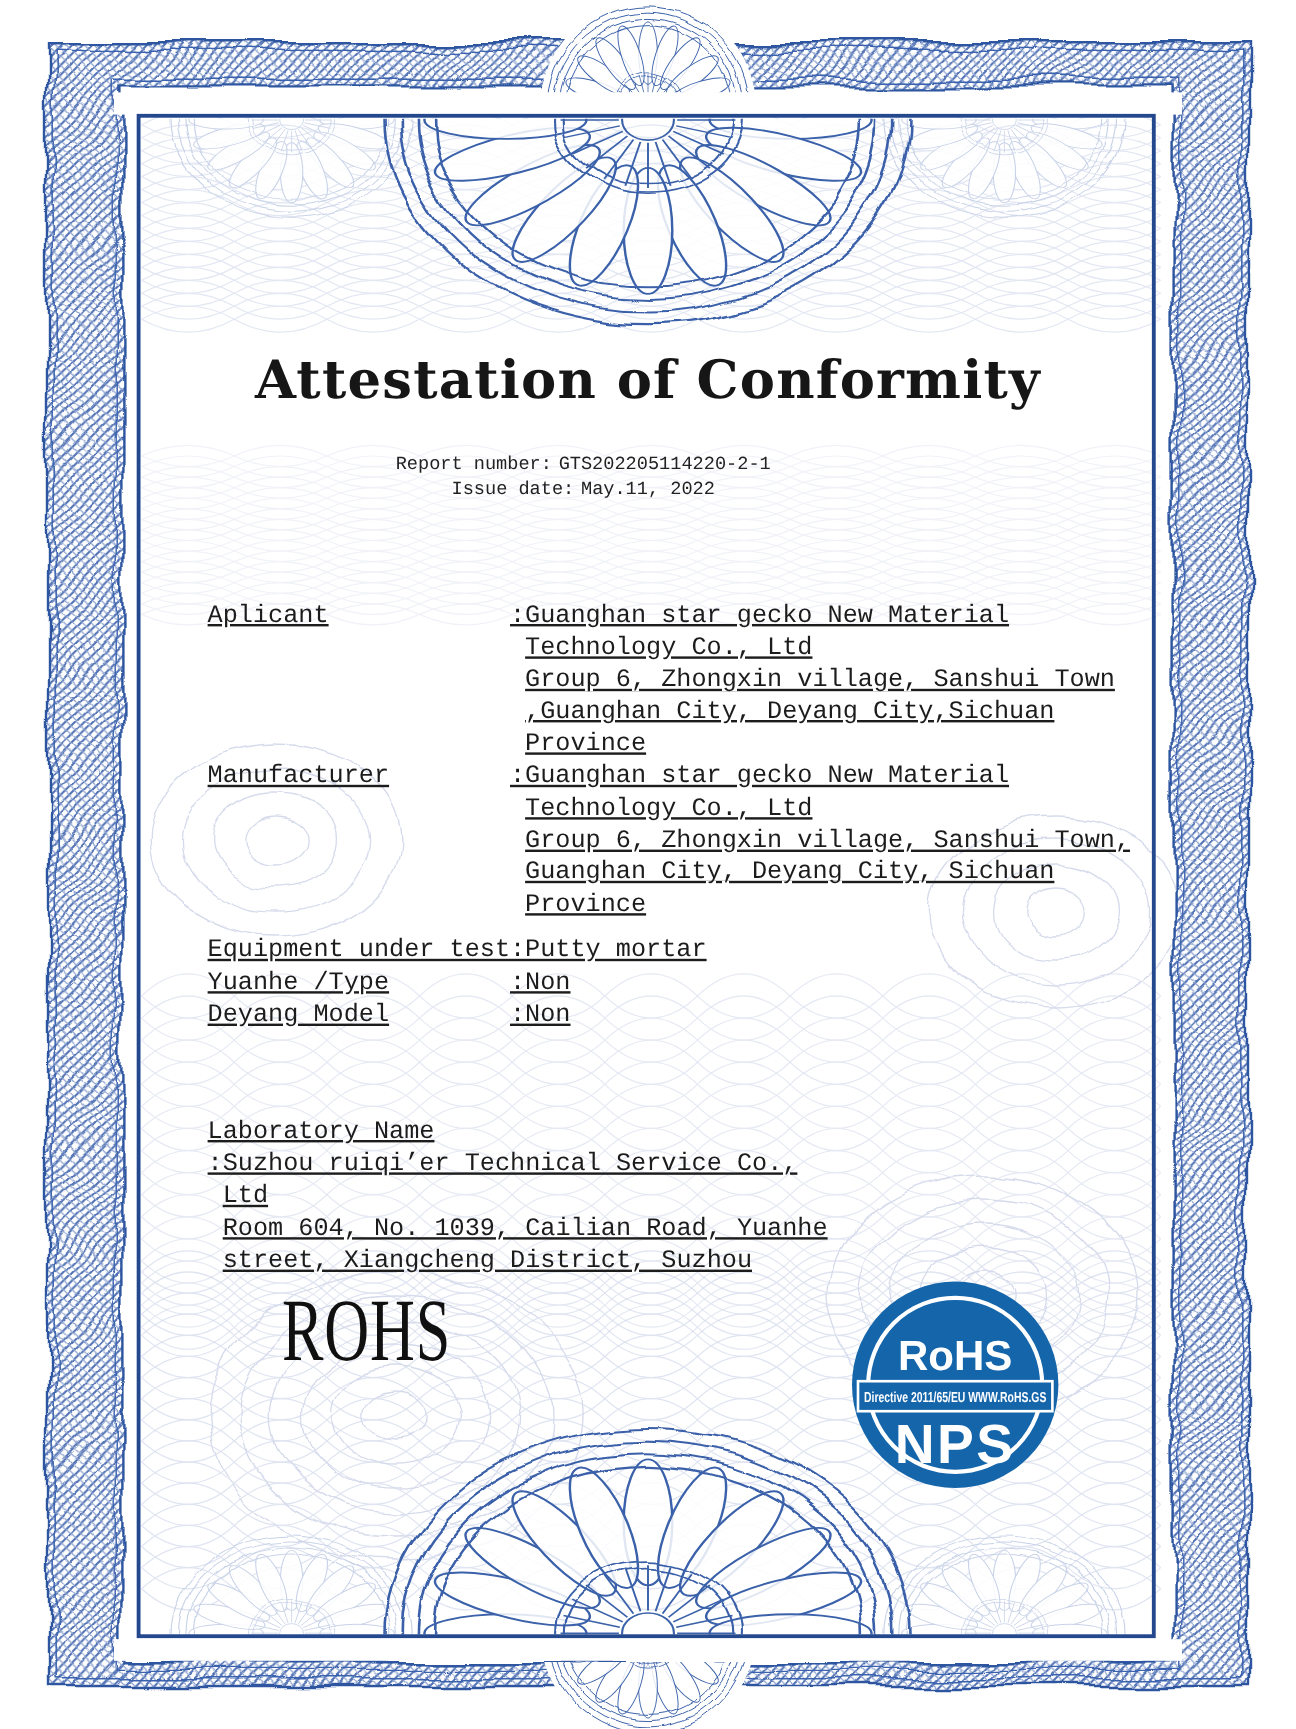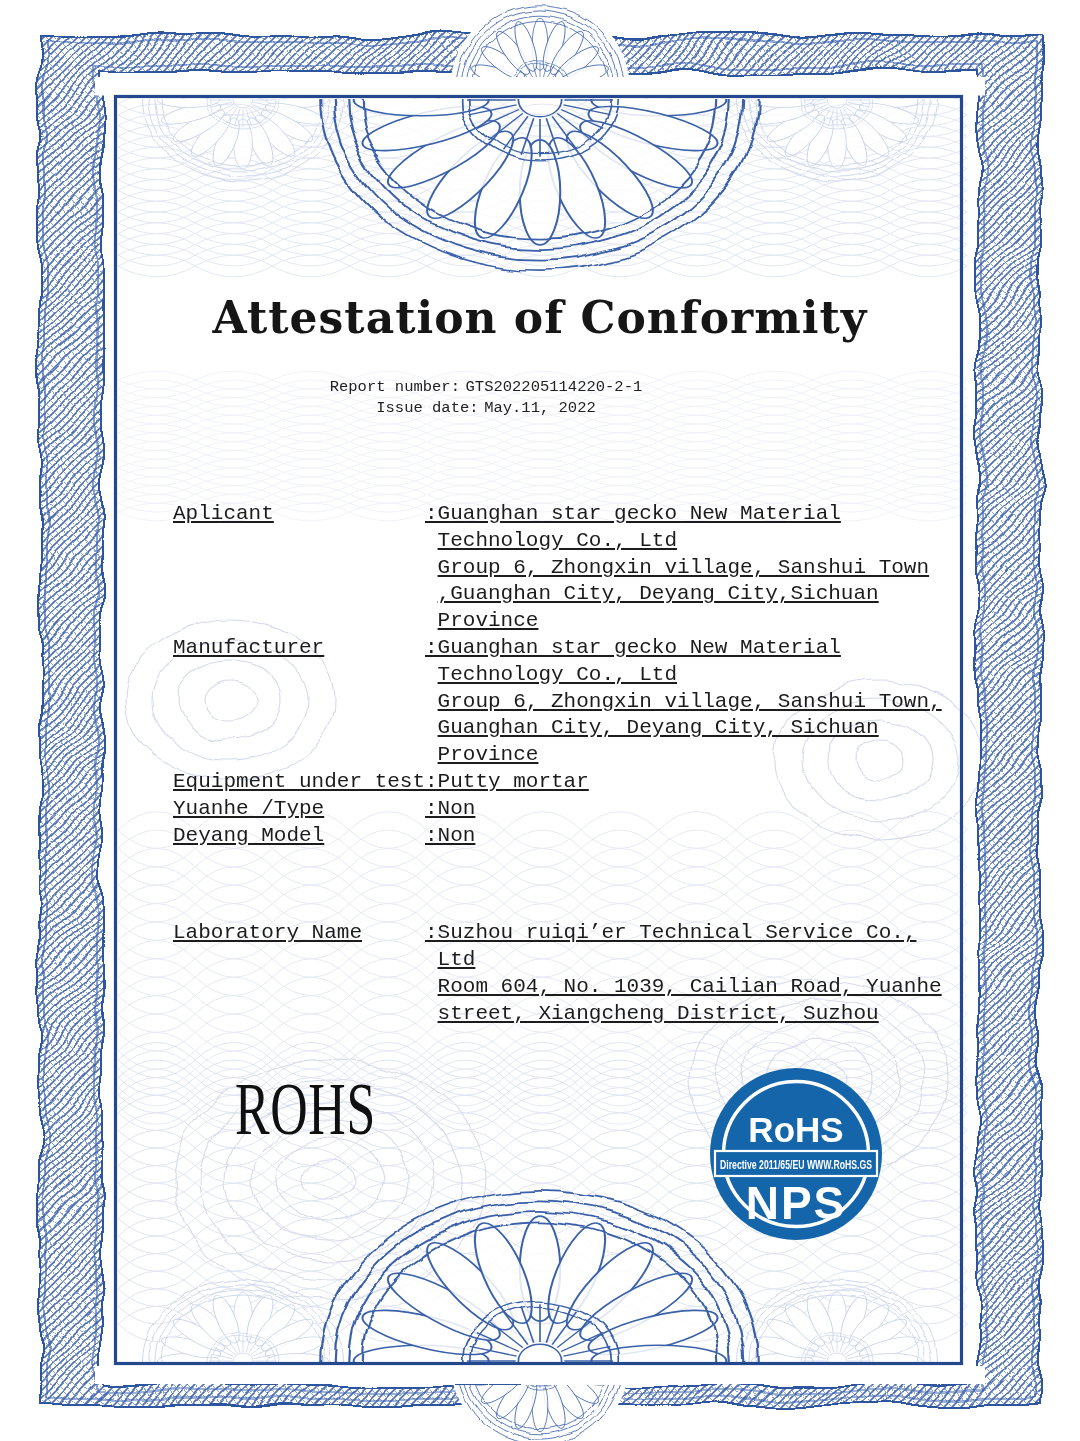--- a/index.html
+++ b/index.html
@@ -16,22 +16,22 @@
   .meta{
     position:absolute;left:0;top:377px;width:972px;text-align:center;
     font-size:15.5px;line-height:20.5px;color:#222222;
   }
   .meta .val{margin-left:0.6ch;}
   .fields{
     position:absolute;left:173px;top:501px;width:800px;
     font-size:21px;line-height:26.8px;color:#1c1c1c;
   }
   .frow{display:flex;align-items:flex-start;text-decoration:underline;}
-  .frow.gap-sm{}
-  .frow.gap-lg{margin-top:71px;}
+  .frow.gap-sm{margin-top:11px;}
+  .frow.gap-lg{margin-top:71px;flex-direction:column;}
   .flabel{width:252px;flex:none;white-space:pre;}
   .fvalue{flex:1;min-width:0;}
   .vline{white-space:pre;}
   .vline.cont{padding-left:12.6px;}
   .rohs{
     position:absolute;left:235px;top:1072px;
     font-family:"Liberation Serif",serif;font-size:74px;line-height:74px;font-weight:500;
     letter-spacing:1px;color:#101010;
     transform:scaleX(0.70);transform-origin:left top;white-space:pre;
   }

